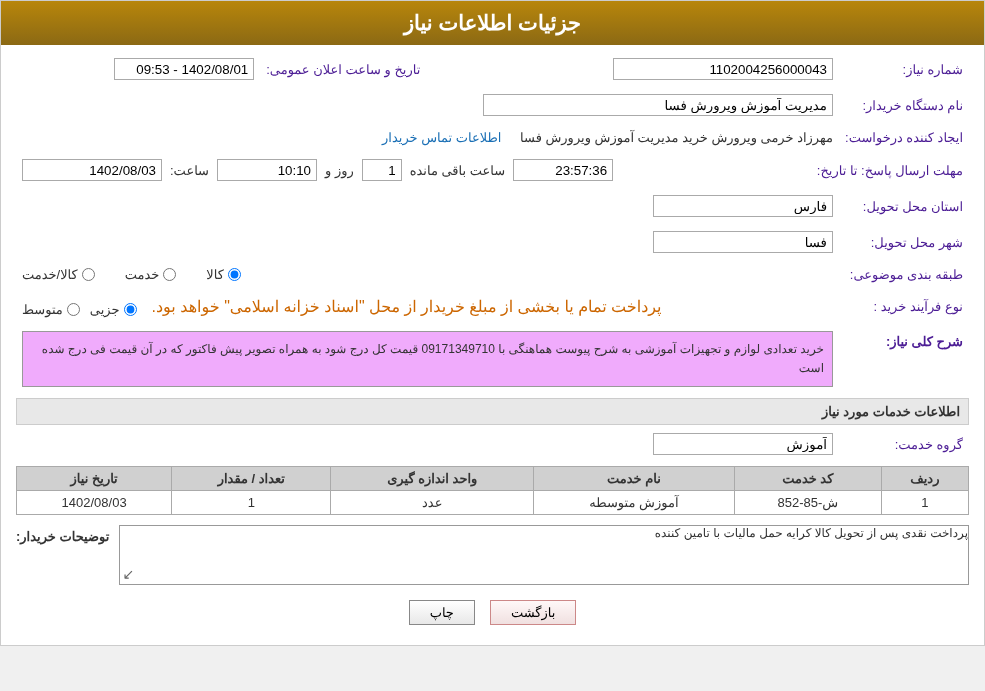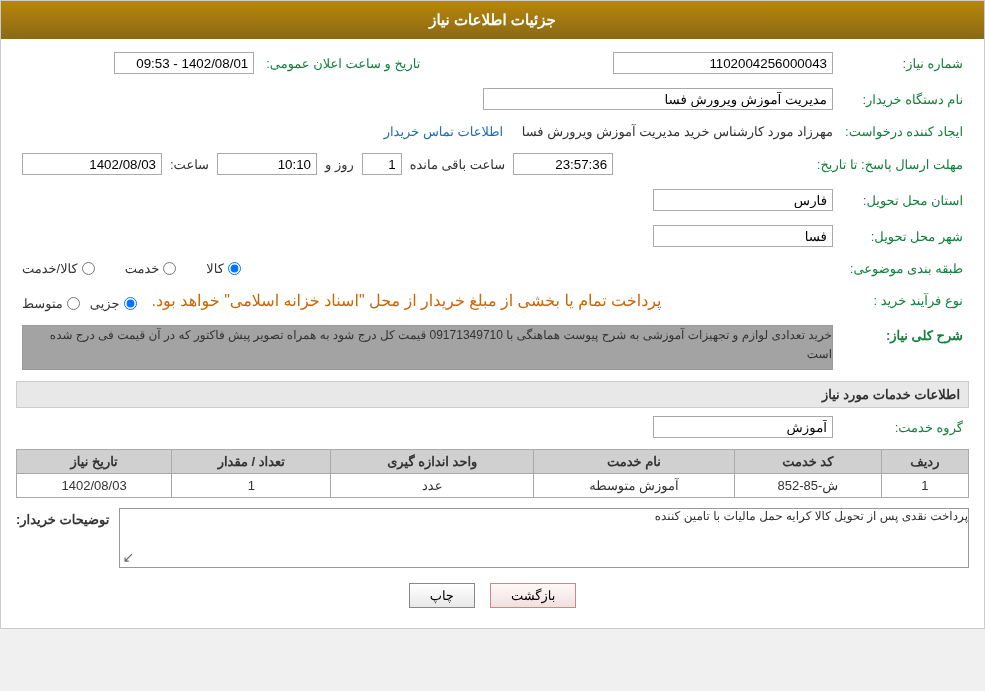--- a/index.html
+++ b/index.html
@@ -14,38 +14,38 @@
       max-width: 985px;
       margin: 0 auto;
       background: #fff;
       border: 1px solid #ccc;
     }
     .page-header {
       background: linear-gradient(to bottom, #b8860b, #8b6914);
       color: #fff;
       text-align: center;
       padding: 10px 0;
-      font-size: 15px;
+      font-size: 21px;
       font-weight: bold;
     }
     .main-content {
       padding: 10px 15px;
     }
     .info-table {
       width: 100%;
       border-collapse: collapse;
       margin-bottom: 8px;
     }
     .info-table td {
       padding: 3px 6px;
       vertical-align: middle;
     }
     .label-cell {
       text-align: right;
-      color: #15803d;
+      color: #4c1d95;
       white-space: nowrap;
       font-weight: normal;
       width: 130px;
     }
     .value-cell {
       text-align: right;
     }
     .input-field {
       border: 1px solid #aaa;
       background: #fff;
@@ -73,22 +73,22 @@
       align-items: center;
     }
     .radio-item {
       display: flex;
       align-items: center;
       gap: 4px;
       flex-direction: row-reverse;
     }
     .description-box {
       border: 1px solid #999;
-      background: #a3a3a3;
-      padding: 0;
+      background: #f0abfc;
+      padding: 8px;
       text-align: right;
       min-height: 45px;
       line-height: 1.6;
       font-size: 12px;
       direction: rtl;
     }
     .services-table {
       width: 100%;
       border-collapse: collapse;
       margin-top: 5px;
@@ -202,21 +202,21 @@
         </td>
       </tr>
     </tbody>
       </table>
 
     <table class="info-table">
       <tbody>
           <tr>
         <td class="label-cell">ایجاد کننده درخواست:</td>
         <td class="value-cell">
-          <span style="margin-left:15px;">مهرزاد مورد کارشناس خرید مدیریت آموزش ویرورش فسا</span>
+          <span style="margin-left:15px;">مهرزاد خرمی ویرورش خرید مدیریت آموزش ویرورش فسا</span>
           <a class="link-blue" href="#">اطلاعات تماس خریدار</a>
         </td>
       </tr>
     </tbody>
       </table>
 
     <table class="info-table">
       <tbody>
           <tr>
         <td class="label-cell">مهلت ارسال پاسخ: تا تاریخ:</td>

